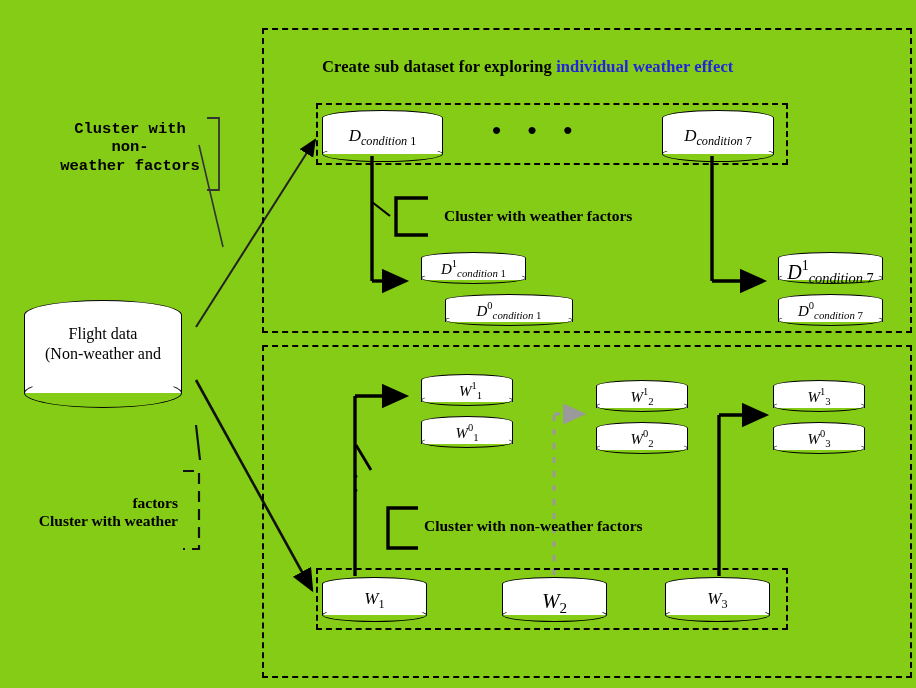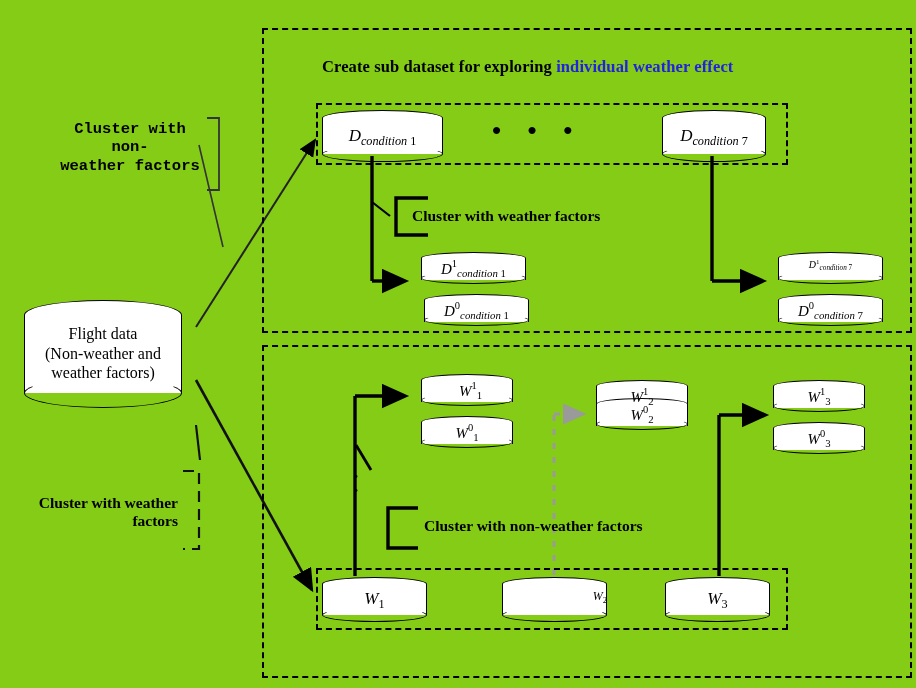--- a/index.html
+++ b/index.html
@@ -219,54 +219,54 @@
     <div class="top-ell" style="top:0; height:16px;"></div>
     <div class="body" style="top:8px; height:36px;"></div>
     <div class="bot-ell" style="top:36px; height:16px;"></div>
     <div class="label math" style="top:16px; font-size:17px;">
       <span>D</span><span class="sub">condition</span><span class="num">&nbsp;</span><span class="num">1</span>
     </div>
   </div>
 
   <div class="dots" style="left:492px; top:118px;">•  •  •</div>
 
-  <div class="cyl" style="left:662px; top:110px; width:104px; height:50px;">
+  <div class="cyl" style="left:662px; top:110px; width:112px; height:50px;">
     <div class="top-ell" style="top:0; height:16px;"></div>
     <div class="body" style="top:8px; height:36px;"></div>
     <div class="bot-ell" style="top:36px; height:16px;"></div>
     <div class="label math" style="top:16px; font-size:17px;">
       <span>D</span><span class="sub">condition</span><span class="num">&nbsp;</span><span class="num">7</span>
     </div>
   </div>
 
-  <div class="callout" style="left:412px; top:207px;">Cluster with weather factors</div>
+  <div class="callout" style="left:444px; top:207px;">Cluster with weather factors</div>
 
   <div class="cyl" style="left:421px; top:252px; width:105px; height:32px;">
     <div class="top-ell" style="top:0; height:12px;"></div>
     <div class="body" style="top:6px; height:22px;"></div>
     <div class="bot-ell" style="top:20px; height:12px;"></div>
     <div class="label math" style="top:6px; font-size:15px;">
       <span>D</span><span class="sub-up">1</span><span class="sub">condition</span><span class="num">&nbsp;</span><span class="num">1</span>
     </div>
   </div>
 
-  <div class="cyl" style="left:424px; top:294px; width:105px; height:32px;">
+  <div class="cyl" style="left:445px; top:294px; width:128px; height:32px;">
     <div class="top-ell" style="top:0; height:12px;"></div>
     <div class="body" style="top:6px; height:22px;"></div>
     <div class="bot-ell" style="top:20px; height:12px;"></div>
     <div class="label math" style="top:6px; font-size:15px;">
       <span>D</span><span class="sub-up">0</span><span class="sub">condition</span><span class="num">&nbsp;</span><span class="num">1</span>
     </div>
   </div>
 
   <div class="cyl" style="left:778px; top:252px; width:105px; height:32px;">
     <div class="top-ell" style="top:0; height:12px;"></div>
     <div class="body" style="top:6px; height:22px;"></div>
     <div class="bot-ell" style="top:20px; height:12px;"></div>
-    <div class="label math" style="top:6px; font-size:10px;">
+    <div class="label math" style="top:6px; font-size:20px;">
       <span>D</span><span class="sub-up">1</span><span class="sub">condition</span><span class="num">&nbsp;</span><span class="num">7</span>
     </div>
   </div>
 
   <div class="cyl" style="left:778px; top:294px; width:105px; height:32px;">
     <div class="top-ell" style="top:0; height:12px;"></div>
     <div class="body" style="top:6px; height:22px;"></div>
     <div class="bot-ell" style="top:20px; height:12px;"></div>
     <div class="label math" style="top:6px; font-size:15px;">
       <span>D</span><span class="sub-up">0</span><span class="sub">condition</span><span class="num">&nbsp;</span><span class="num">7</span>
@@ -284,21 +284,21 @@
     <div class="bot-ell" style="top:31px; height:14px;"></div>
     <div class="label math" style="top:12px; font-size:17px;">
       <span>W</span><span class="num">1</span>
     </div>
   </div>
 
   <div class="cyl" style="left:502px; top:577px; width:105px; height:44px;">
     <div class="top-ell" style="top:0; height:14px;"></div>
     <div class="body" style="top:7px; height:31px;"></div>
     <div class="bot-ell" style="top:31px; height:14px;"></div>
-    <div class="label math" style="top:12px; font-size:12px;text-align:right;">
+    <div class="label math" style="top:12px; font-size:21px;">
       <span>W</span><span class="num">2</span>
     </div>
   </div>
 
   <div class="cyl" style="left:665px; top:577px; width:105px; height:44px;">
     <div class="top-ell" style="top:0; height:14px;"></div>
     <div class="body" style="top:7px; height:31px;"></div>
     <div class="bot-ell" style="top:31px; height:14px;"></div>
     <div class="label math" style="top:12px; font-size:17px;">
       <span>W</span><span class="num">3</span>
@@ -329,21 +329,21 @@
 
   <div class="cyl" style="left:596px; top:380px; width:92px; height:32px;">
     <div class="top-ell" style="top:0; height:12px;"></div>
     <div class="body" style="top:6px; height:22px;"></div>
     <div class="bot-ell" style="top:20px; height:12px;"></div>
     <div class="label math" style="top:6px; font-size:15px;">
       <span>W</span><span class="sub-up">1</span><span class="num">2</span>
     </div>
   </div>
 
-  <div class="cyl" style="left:596px; top:398px; width:92px; height:32px;">
+  <div class="cyl" style="left:596px; top:422px; width:92px; height:32px;">
     <div class="top-ell" style="top:0; height:12px;"></div>
     <div class="body" style="top:6px; height:22px;"></div>
     <div class="bot-ell" style="top:20px; height:12px;"></div>
     <div class="label math" style="top:6px; font-size:15px;">
       <span>W</span><span class="sub-up">0</span><span class="num">2</span>
     </div>
   </div>
 
   <div class="cyl" style="left:773px; top:380px; width:92px; height:32px;">
     <div class="top-ell" style="top:0; height:12px;"></div>
@@ -363,27 +363,26 @@
     </div>
   </div>
 
   <div class="cyl" style="left:24px; top:300px; width:158px; height:108px;">
     <div class="top-ell" style="top:0; height:30px;"></div>
     <div class="body" style="top:15px; height:78px;"></div>
     <div class="bot-ell" style="top:78px; height:30px;"></div>
     <div class="label flight-label" style="top:24px;">
       <div>Flight data</div>
       <div>(Non-weather and</div>
-      <div>weather factors)</div>
     </div>
   </div>
 
   <div class="callout two-line" style="left:56px; top:120px; width:148px; text-align:center;font-family:Liberation Mono, monospace;">
     <div>Cluster with non-</div>
     <div>weather factors</div>
   </div>
 
   <div class="callout two-line" style="left:22px; top:494px; width:156px; text-align:right;">
+    <div>factors</div>
     <div>Cluster with weather</div>
-    <div>factors</div>
   </div>
 
 </div>
 
 </body></html>

